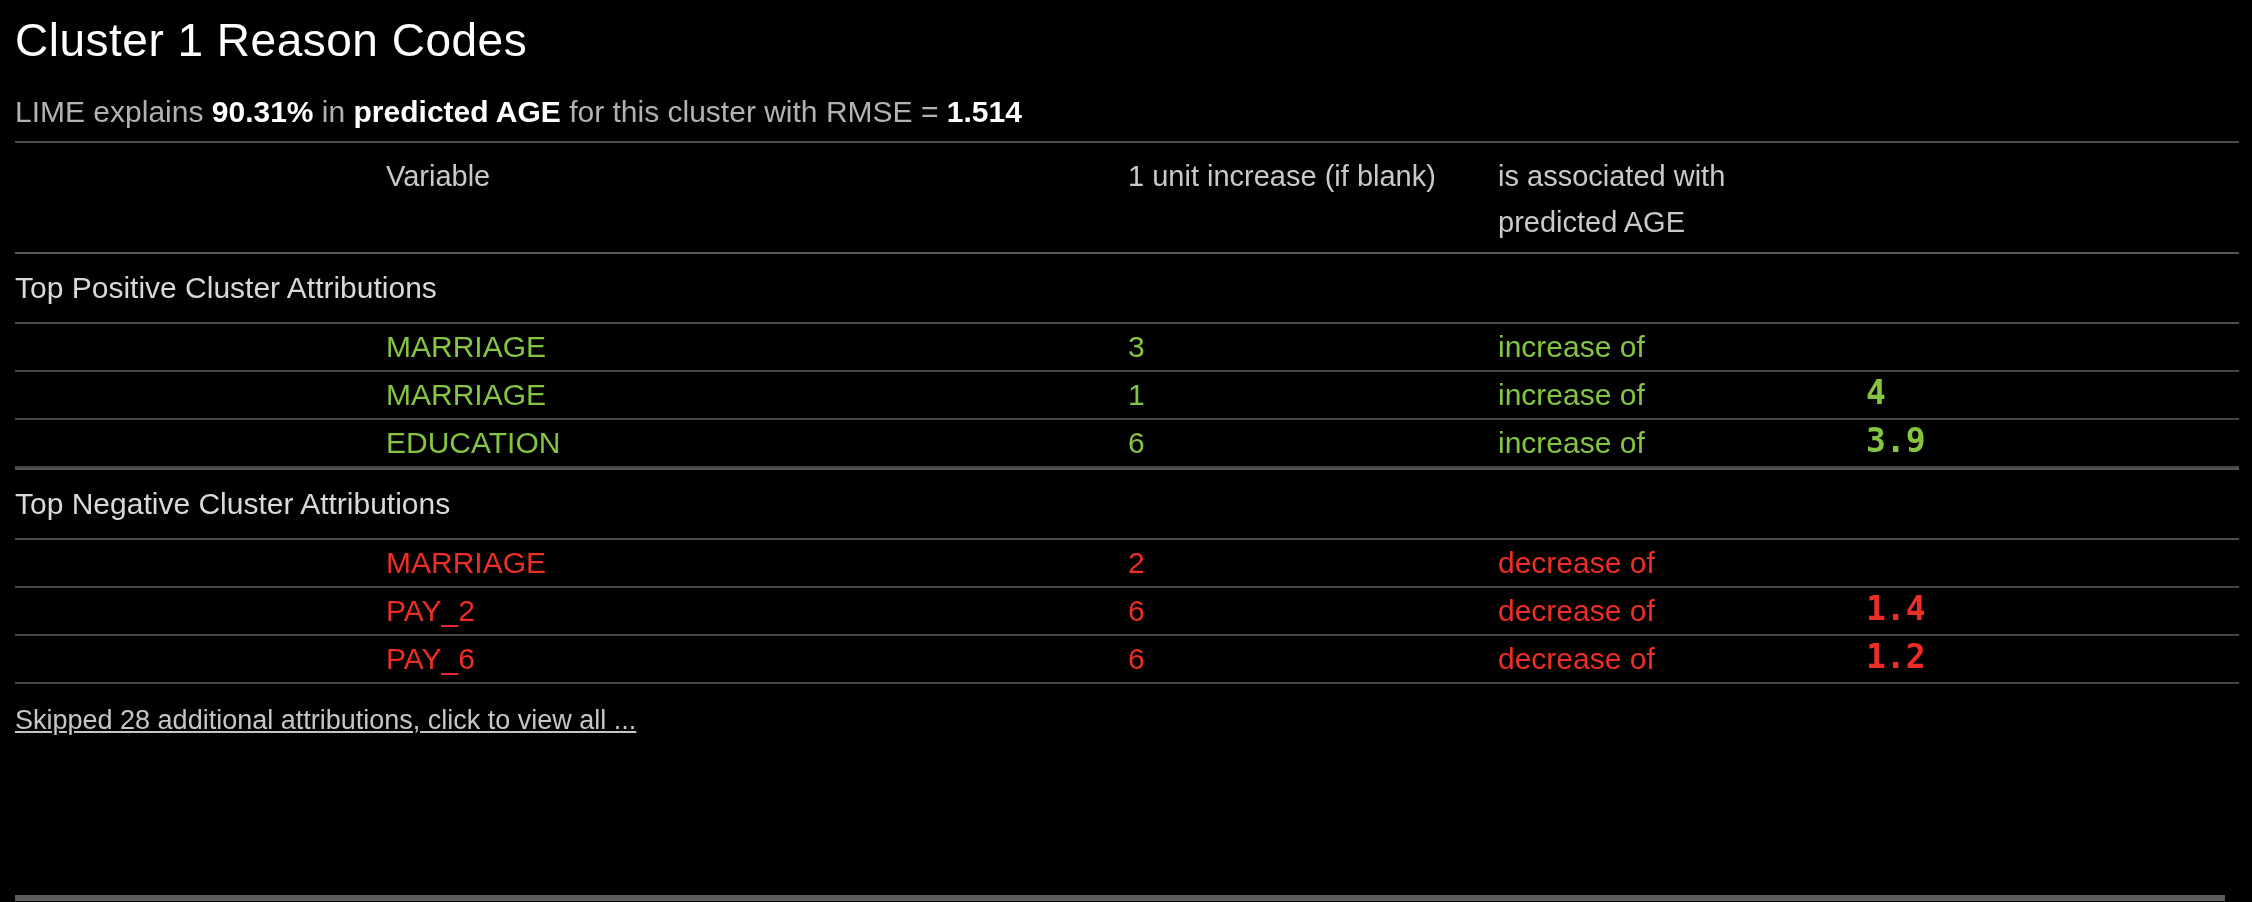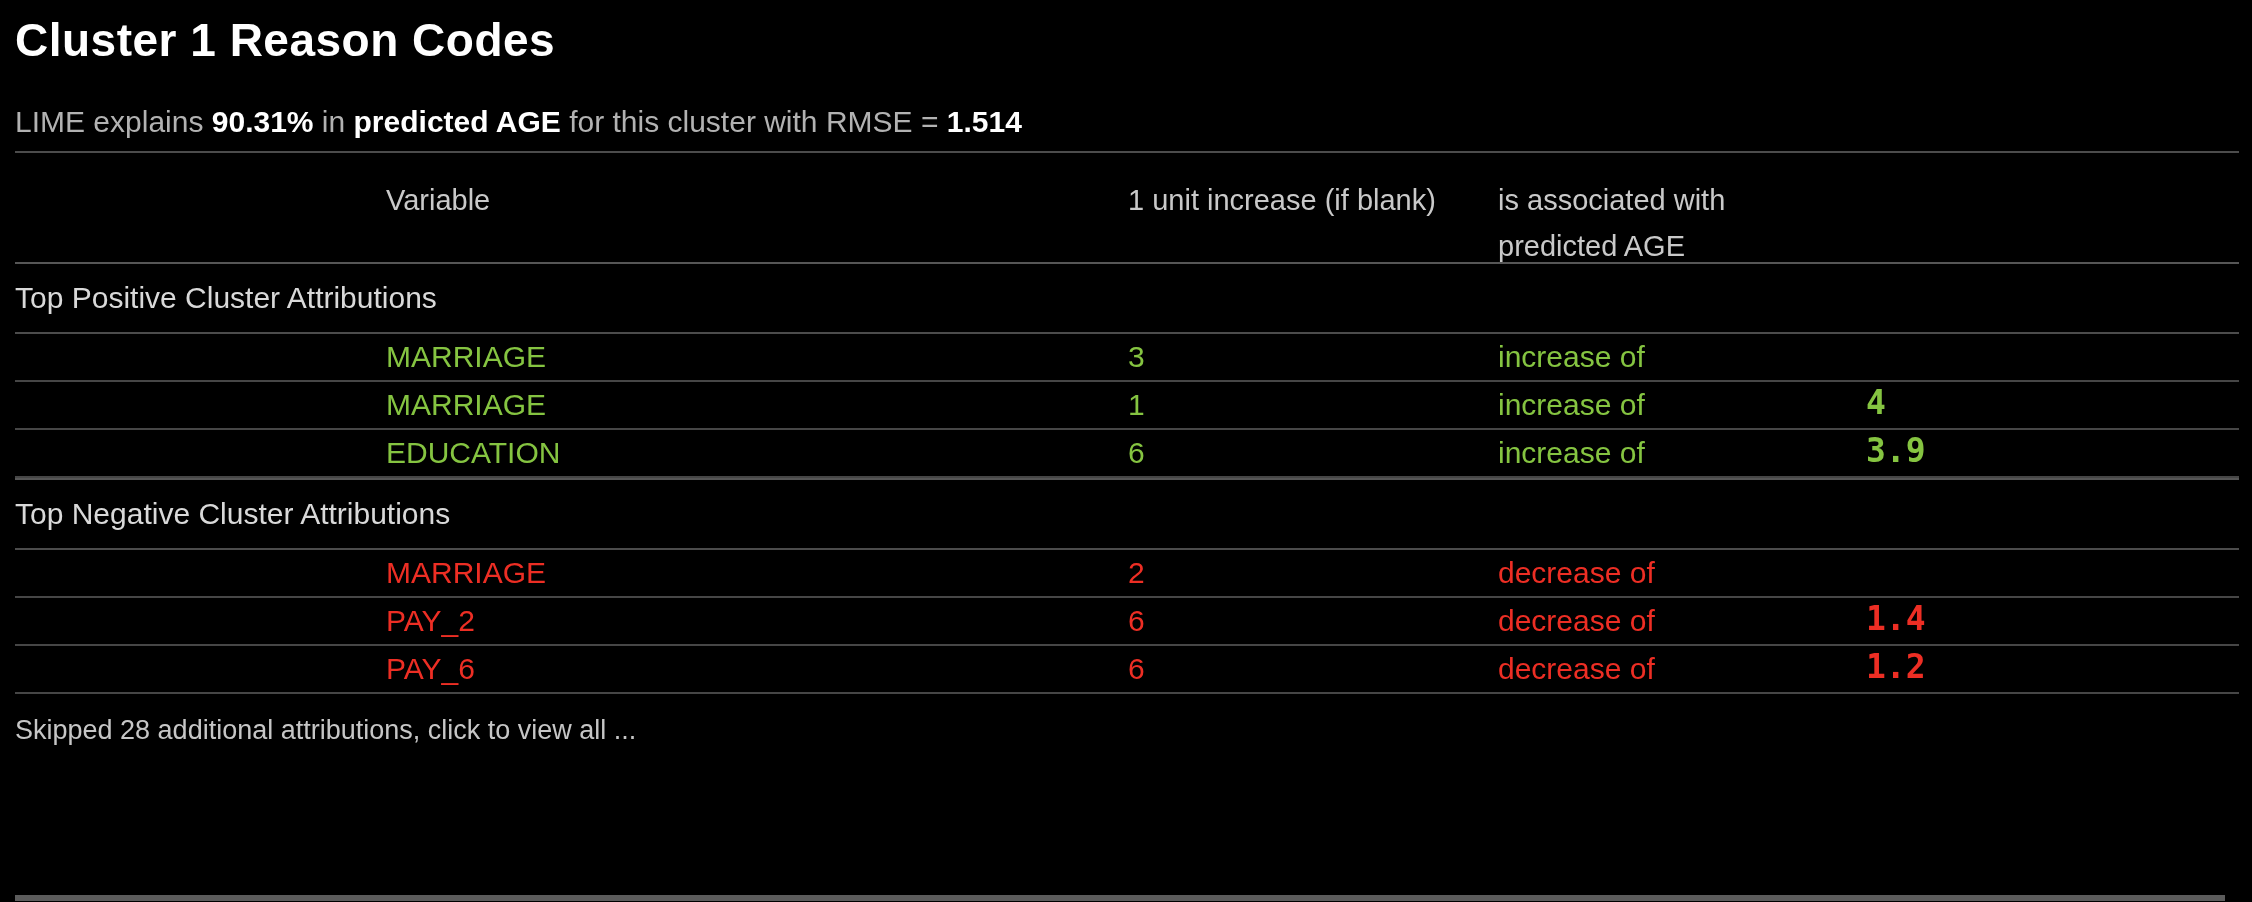--- a/index.html
+++ b/index.html
@@ -10,45 +10,45 @@
     overflow: hidden;
     font-family: "Liberation Sans", sans-serif;
     color: #c9c9c9;
   }
   .wrap { position: absolute; left: 15px; top: 0; width: 2224px; }
 
   .page-title {
     margin-top: 12px;
     height: 56px;
     font-size: 46px;
-    font-weight: bold;
+    font-weight: normal;
     color: #ffffff;
     letter-spacing: 0.5px;
     line-height: 56px;
   }
   .subtitle {
-    margin-top: 36px;
+    margin-top: 26px;
     height: 47px;
     font-size: 30px;
     color: #b2b2b2;
     line-height: 36px;
   }
   .subtitle .strong { color: #ffffff; font-weight: bold; }
 
   .rule { border-top: 2px solid #4c4c4c; }
 
   .grid {
     display: grid;
     grid-template-columns: 371px 742px 370px 368px 1fr;
     align-items: center;
   }
   .header-row {
     height: 109px;
     align-items: start;
-    padding-top: 24px;
+    padding-top: 10px;
     font-size: 29px;
     color: #c9c9c9;
     line-height: 46px;
   }
   .section-row {
     height: 72px;
     display: flex;
     align-items: center;
     border-top: 2px solid #565656;
     border-bottom: 2px solid #4c4c4c;
@@ -69,21 +69,21 @@
     padding-bottom: 6px;
   }
   .skipped {
     height: 83px;
     display: flex;
     align-items: center;
     font-size: 27px;
     color: #c6c6c6;
     cursor: pointer;
   }
-  .skipped.last { height: 73px; }
+  .skipped.last { height: 73px; text-decoration: underline; }
 
   .hscrollbar {
     position: absolute;
     left: 15px;
     bottom: 1px;
     width: 2210px;
     height: 6px;
     background: #5c5c5c;
   }
 </style>

